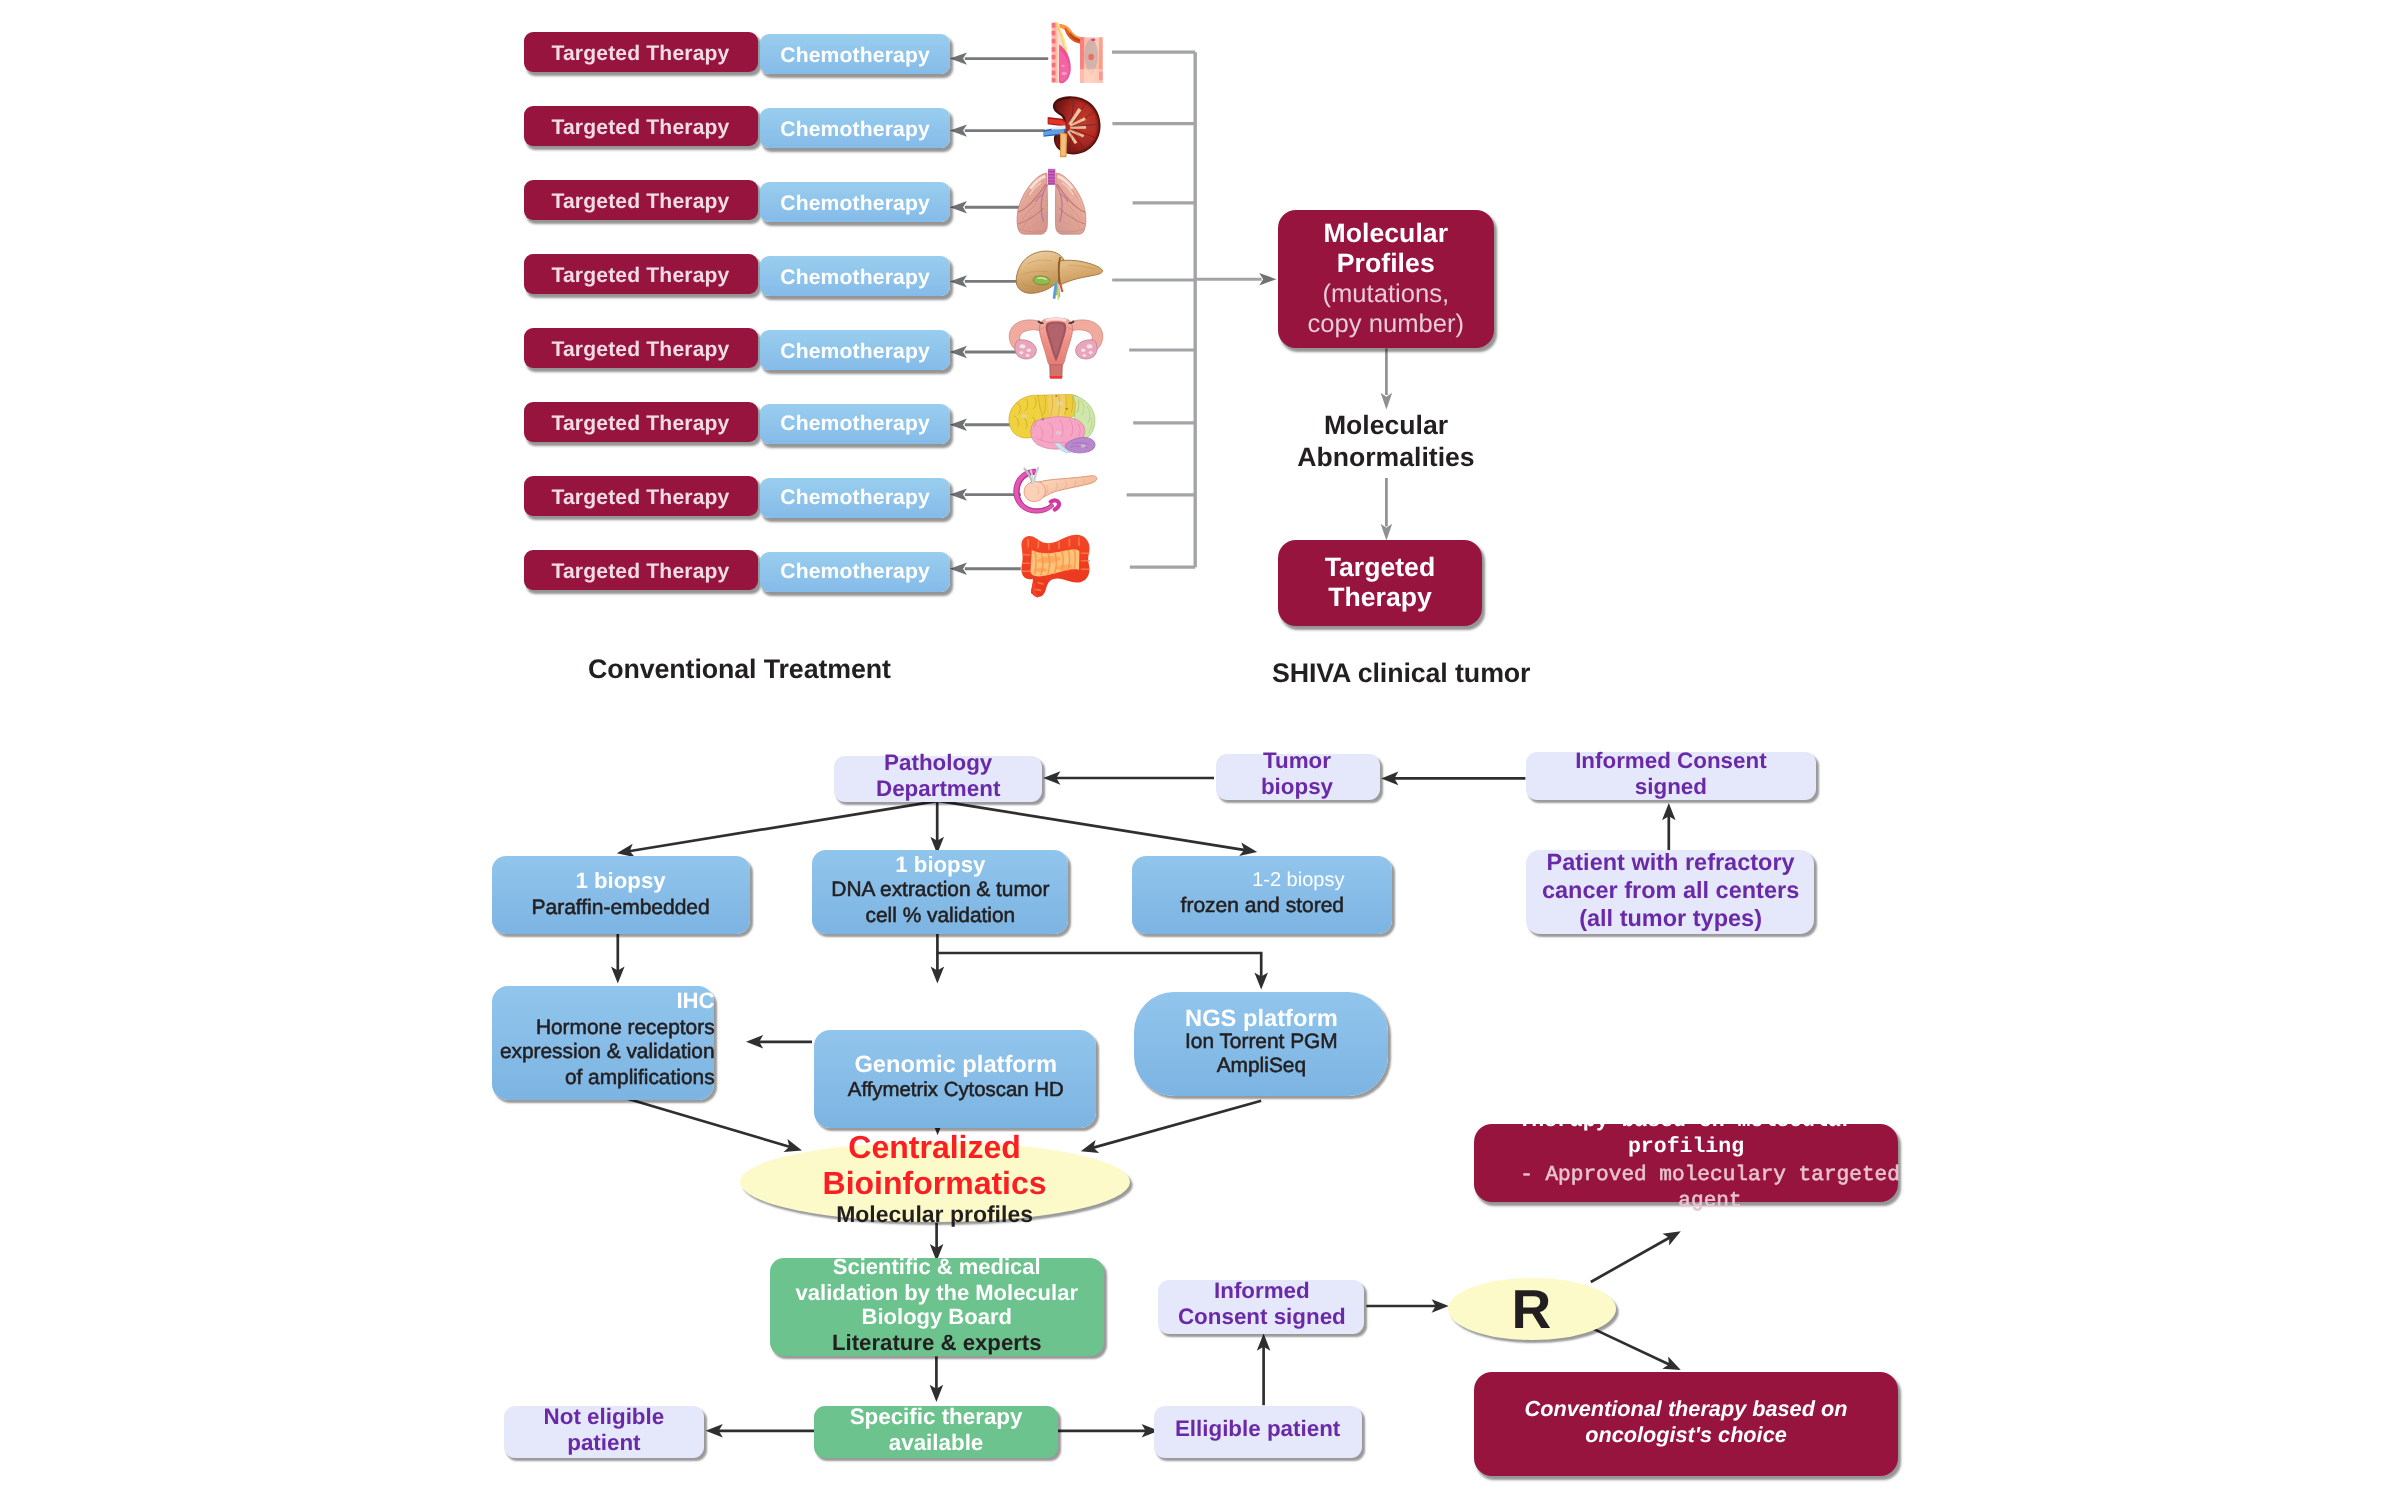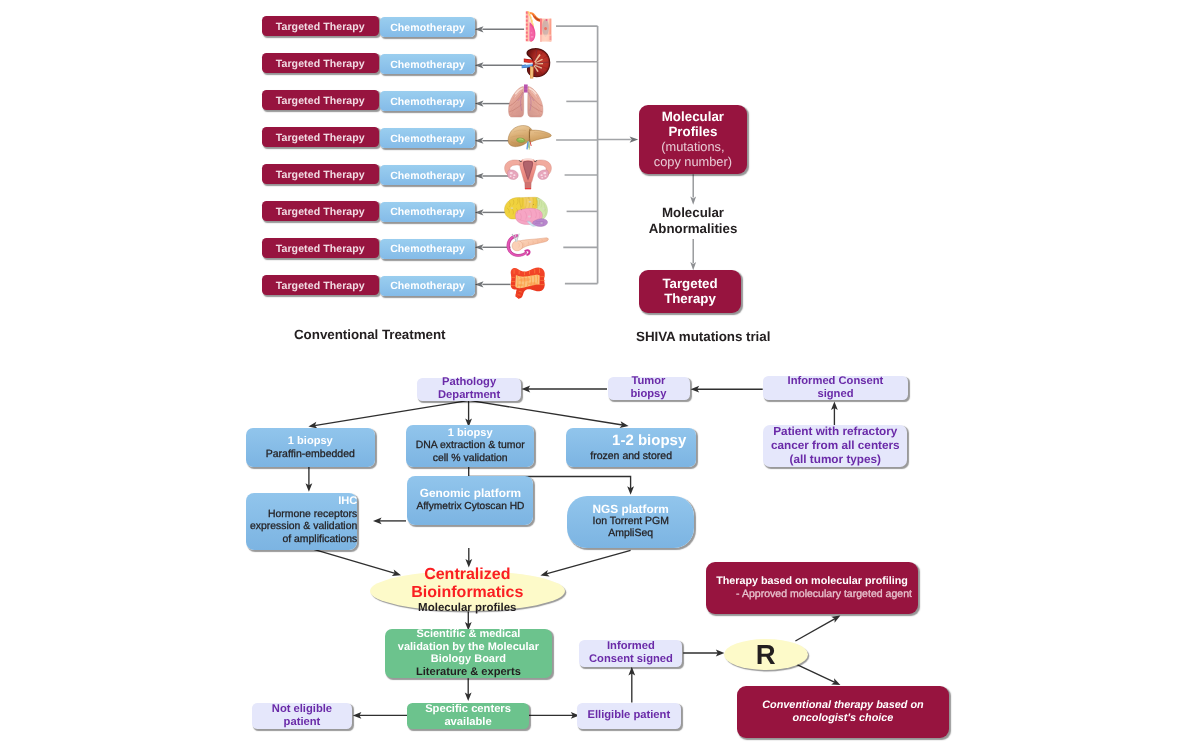--- a/index.html
+++ b/index.html
@@ -562,21 +562,21 @@
   </div>
   <div class="node" style="left:638.0px;top:207.5px;width:110.0px;height:26.0px;">
     <span style="font-size:13.3px;font-weight:bold;line-height:1.17;color:#231f20;">Molecular
 Abnormalities</span>
   </div>
   <div class="node crimson shadow" style="left:639.0px;top:270.0px;width:102px;height:42.5px;border-radius:9px;">
     <span style="font-size:13.3px;font-weight:bold;line-height:1.16;color:#ffffff;">Targeted
 Therapy</span>
   </div>
   <div class="cap" style="left:294.0px;top:326.5px;width:148px;"><span>Conventional Treatment</span></div>
-  <div class="cap" style="left:636.0px;top:329.0px;width:120px;"><span>SHIVA mutations trial</span></div>
+  <div class="cap" style="left:636.0px;top:329.0px;width:120px;"><span>SHIVA clinical tumor</span></div>
   <svg class="lay">
    <line x1="762.70" y1="389.20" x2="696.70" y2="389.20" stroke="#2f2f2f" stroke-width="1.35" stroke-linecap="butt"></line>
    <path d="M690.60 389.20 L699.20 385.80 L697.20 389.20 L699.20 392.60 Z" fill="#2f2f2f"></path>
    <line x1="607.00" y1="389.00" x2="527.70" y2="389.00" stroke="#2f2f2f" stroke-width="1.35" stroke-linecap="butt"></line>
    <path d="M521.60 389.00 L530.20 385.60 L528.20 389.00 L530.20 392.40 Z" fill="#2f2f2f"></path>
    <line x1="834.40" y1="425.40" x2="834.40" y2="407.60" stroke="#2f2f2f" stroke-width="1.35" stroke-linecap="butt"></line>
    <path d="M834.40 401.50 L837.80 410.10 L834.40 408.10 L831.00 410.10 Z" fill="#2f2f2f"></path>
    <line x1="469.20" y1="400.40" x2="314.42" y2="425.62" stroke="#2f2f2f" stroke-width="1.35" stroke-linecap="butt"></line>
    <path d="M308.40 426.60 L316.34 421.86 L314.91 425.54 L317.43 428.57 Z" fill="#2f2f2f"></path>
    <line x1="468.60" y1="400.60" x2="468.60" y2="420.90" stroke="#2f2f2f" stroke-width="1.35" stroke-linecap="butt"></line>
@@ -634,30 +634,30 @@
   <div class="node mblue shadow2" style="left:245.5px;top:428.0px;width:129.6px;height:38.9px;border-radius:7px;">
     <span style="font-size:11.1px;color:#ffffff;font-weight:bold;line-height:1.18;letter-spacing:0px;">1 biopsy</span>
     <span class="semibold" style="font-size:10.5px;color:#231f20;font-weight:normal;line-height:1.2;letter-spacing:0px;">Paraffin-embedded</span>
   </div>
   <div class="node mblue shadow2" style="left:406.2px;top:425.2px;width:128.0px;height:41.8px;border-radius:7px;">
     <span style="font-size:11.1px;color:#ffffff;font-weight:bold;line-height:1.18;letter-spacing:0px;">1 biopsy</span>
     <span class="semibold" style="font-size:10.45px;color:#231f20;font-weight:normal;line-height:1.2;letter-spacing:0px;">DNA extraction &amp; tumor
 cell % validation</span>
   </div>
   <div class="node mblue shadow2" style="left:566.0px;top:428.0px;width:130.3px;height:38.9px;border-radius:7px;">
-    <span style="font-size:15px;color:#ffffff;font-weight:bold;line-height:1.18;letter-spacing:0px;margin-left:36px;">1-2 biopsy</span>
+    <span style="font-size:10px;color:#ffffff;font-weight:normal;line-height:1.18;letter-spacing:0px;margin-left:36px;">1-2 biopsy</span>
     <span class="semibold" style="font-size:10.5px;color:#231f20;font-weight:normal;line-height:1.2;letter-spacing:0px;">frozen and stored</span>
   </div>
   <div class="node mblue shadow2" style="left:246.3px;top:492.5px;width:111px;height:57.1px;border-radius:8px;text-align:right;">
     <span style="font-size:11.1px;color:#ffffff;font-weight:bold;line-height:1.2;letter-spacing:0px;">IHC</span>
     <span class="semibold" style="font-size:10.45px;color:#231f20;font-weight:normal;line-height:1.22;letter-spacing:0px;">Hormone receptors
 expression &amp; validation
 of amplifications</span>
   </div>
-  <div class="node mblue shadow2" style="left:407.4px;top:476px;width:126px;height:49.0px;border-radius:8px;">
+  <div class="node mblue shadow2" style="left:407.4px;top:515px;width:141px;height:49.0px;border-radius:8px;">
     <span style="font-size:11.85px;color:#ffffff;font-weight:bold;line-height:1.15;letter-spacing:0px;">Genomic  platform</span>
     <span class="semibold" style="font-size:10.2px;color:#231f20;font-weight:normal;line-height:1.22;letter-spacing:0px;">Affymetrix Cytoscan HD</span>
   </div>
   <div class="node mblue shadow2" style="left:567.2px;top:495.5px;width:127.0px;height:52.5px;border-radius:20px;">
     <span style="font-size:11.85px;color:#ffffff;font-weight:bold;line-height:1.08;letter-spacing:0px;">NGS platform</span>
     <span class="semibold" style="font-size:10.45px;color:#231f20;font-weight:normal;line-height:1.15;letter-spacing:0px;">Ion Torrent PGM
 AmpliSeq</span>
   </div>
   <div class="node shadow2" style="left:369.6px;top:570.6px;width:195.4px;height:40.4px;border-radius:50%;background:#fdfac9;">
     <span style="font-size:16px;color:#fa1f22;font-weight:bold;line-height:1.13;letter-spacing:0px;">Centralized
@@ -668,34 +668,34 @@
     <span style="font-size:11.0px;color:#ffffff;font-weight:bold;line-height:1.14;letter-spacing:0px;">Scientific  &amp; medical
 validation by the Molecular
 Biology Board</span>
     <span style="font-size:11.1px;color:#231f20;font-weight:bold;line-height:1.2;letter-spacing:0px;">Literature &amp; experts</span>
   </div>
   <div class="node lav shadow2" style="left:251.5px;top:703.0px;width:100.9px;height:25.6px;border-radius:5.5px;">
     <span style="font-size:11.2px;color:#6a2aa8;font-weight:bold;line-height:1.18;letter-spacing:0px;">Not eligible
 patient</span>
   </div>
   <div class="node grn shadow2" style="left:407.4px;top:703.0px;width:121.3px;height:25.6px;border-radius:5.5px;">
-    <span style="font-size:11.2px;color:#ffffff;font-weight:bold;line-height:1.18;letter-spacing:0px;">Specific centers
+    <span style="font-size:11.2px;color:#ffffff;font-weight:bold;line-height:1.18;letter-spacing:0px;">Specific therapy
 available</span>
   </div>
   <div class="node lav shadow2" style="left:576.8px;top:703.0px;width:104.0px;height:25.6px;border-radius:5.5px;">
     <span style="font-size:11.2px;color:#6a2aa8;font-weight:bold;line-height:1.18;letter-spacing:0px;">Elligible patient</span>
   </div>
   <div class="node lav shadow2" style="left:579.4px;top:640.0px;width:103.1px;height:26.6px;border-radius:5.5px;">
     <span style="font-size:11.2px;color:#6a2aa8;font-weight:bold;line-height:1.18;letter-spacing:0px;">Informed
 Consent signed</span>
   </div>
   <div class="node shadow2" style="left:723.5px;top:638.9px;width:84.3px;height:31.0px;border-radius:50%;background:#fdfac9;">
     <span style="font-size:27.5px;color:#231f20;font-weight:bold;line-height:1.0;letter-spacing:0px;">R</span>
   </div>
-  <div class="node crimson shadow" style="left:706px;top:562.0px;width:212.0px;height:52px;border-radius:9px;">
+  <div class="node crimson shadow" style="left:737.0px;top:562.0px;width:212.0px;height:39px;border-radius:9px;font-family:Liberation Mono, monospace;">
     <span style="font-size:10.75px;color:#ffffff;font-weight:bold;line-height:1.25;letter-spacing:0px;">Therapy based on molecular profiling</span>
     <span class="semibold" style="font-size:10.55px;color:#e8c3ce;font-weight:normal;line-height:1.25;letter-spacing:0px;margin-left:24px;">- Approved moleculary targeted agent</span>
   </div>
   <div class="node crimson shadow" style="left:737.0px;top:686.0px;width:212.0px;height:52.2px;border-radius:9px;">
     <span style="font-size:10.85px;color:#ffffff;font-weight:bold;line-height:1.25;letter-spacing:0px;font-style:italic;">Conventional therapy based on
 oncologist's choice</span>
   </div>
 </div>
 
 </body></html>

